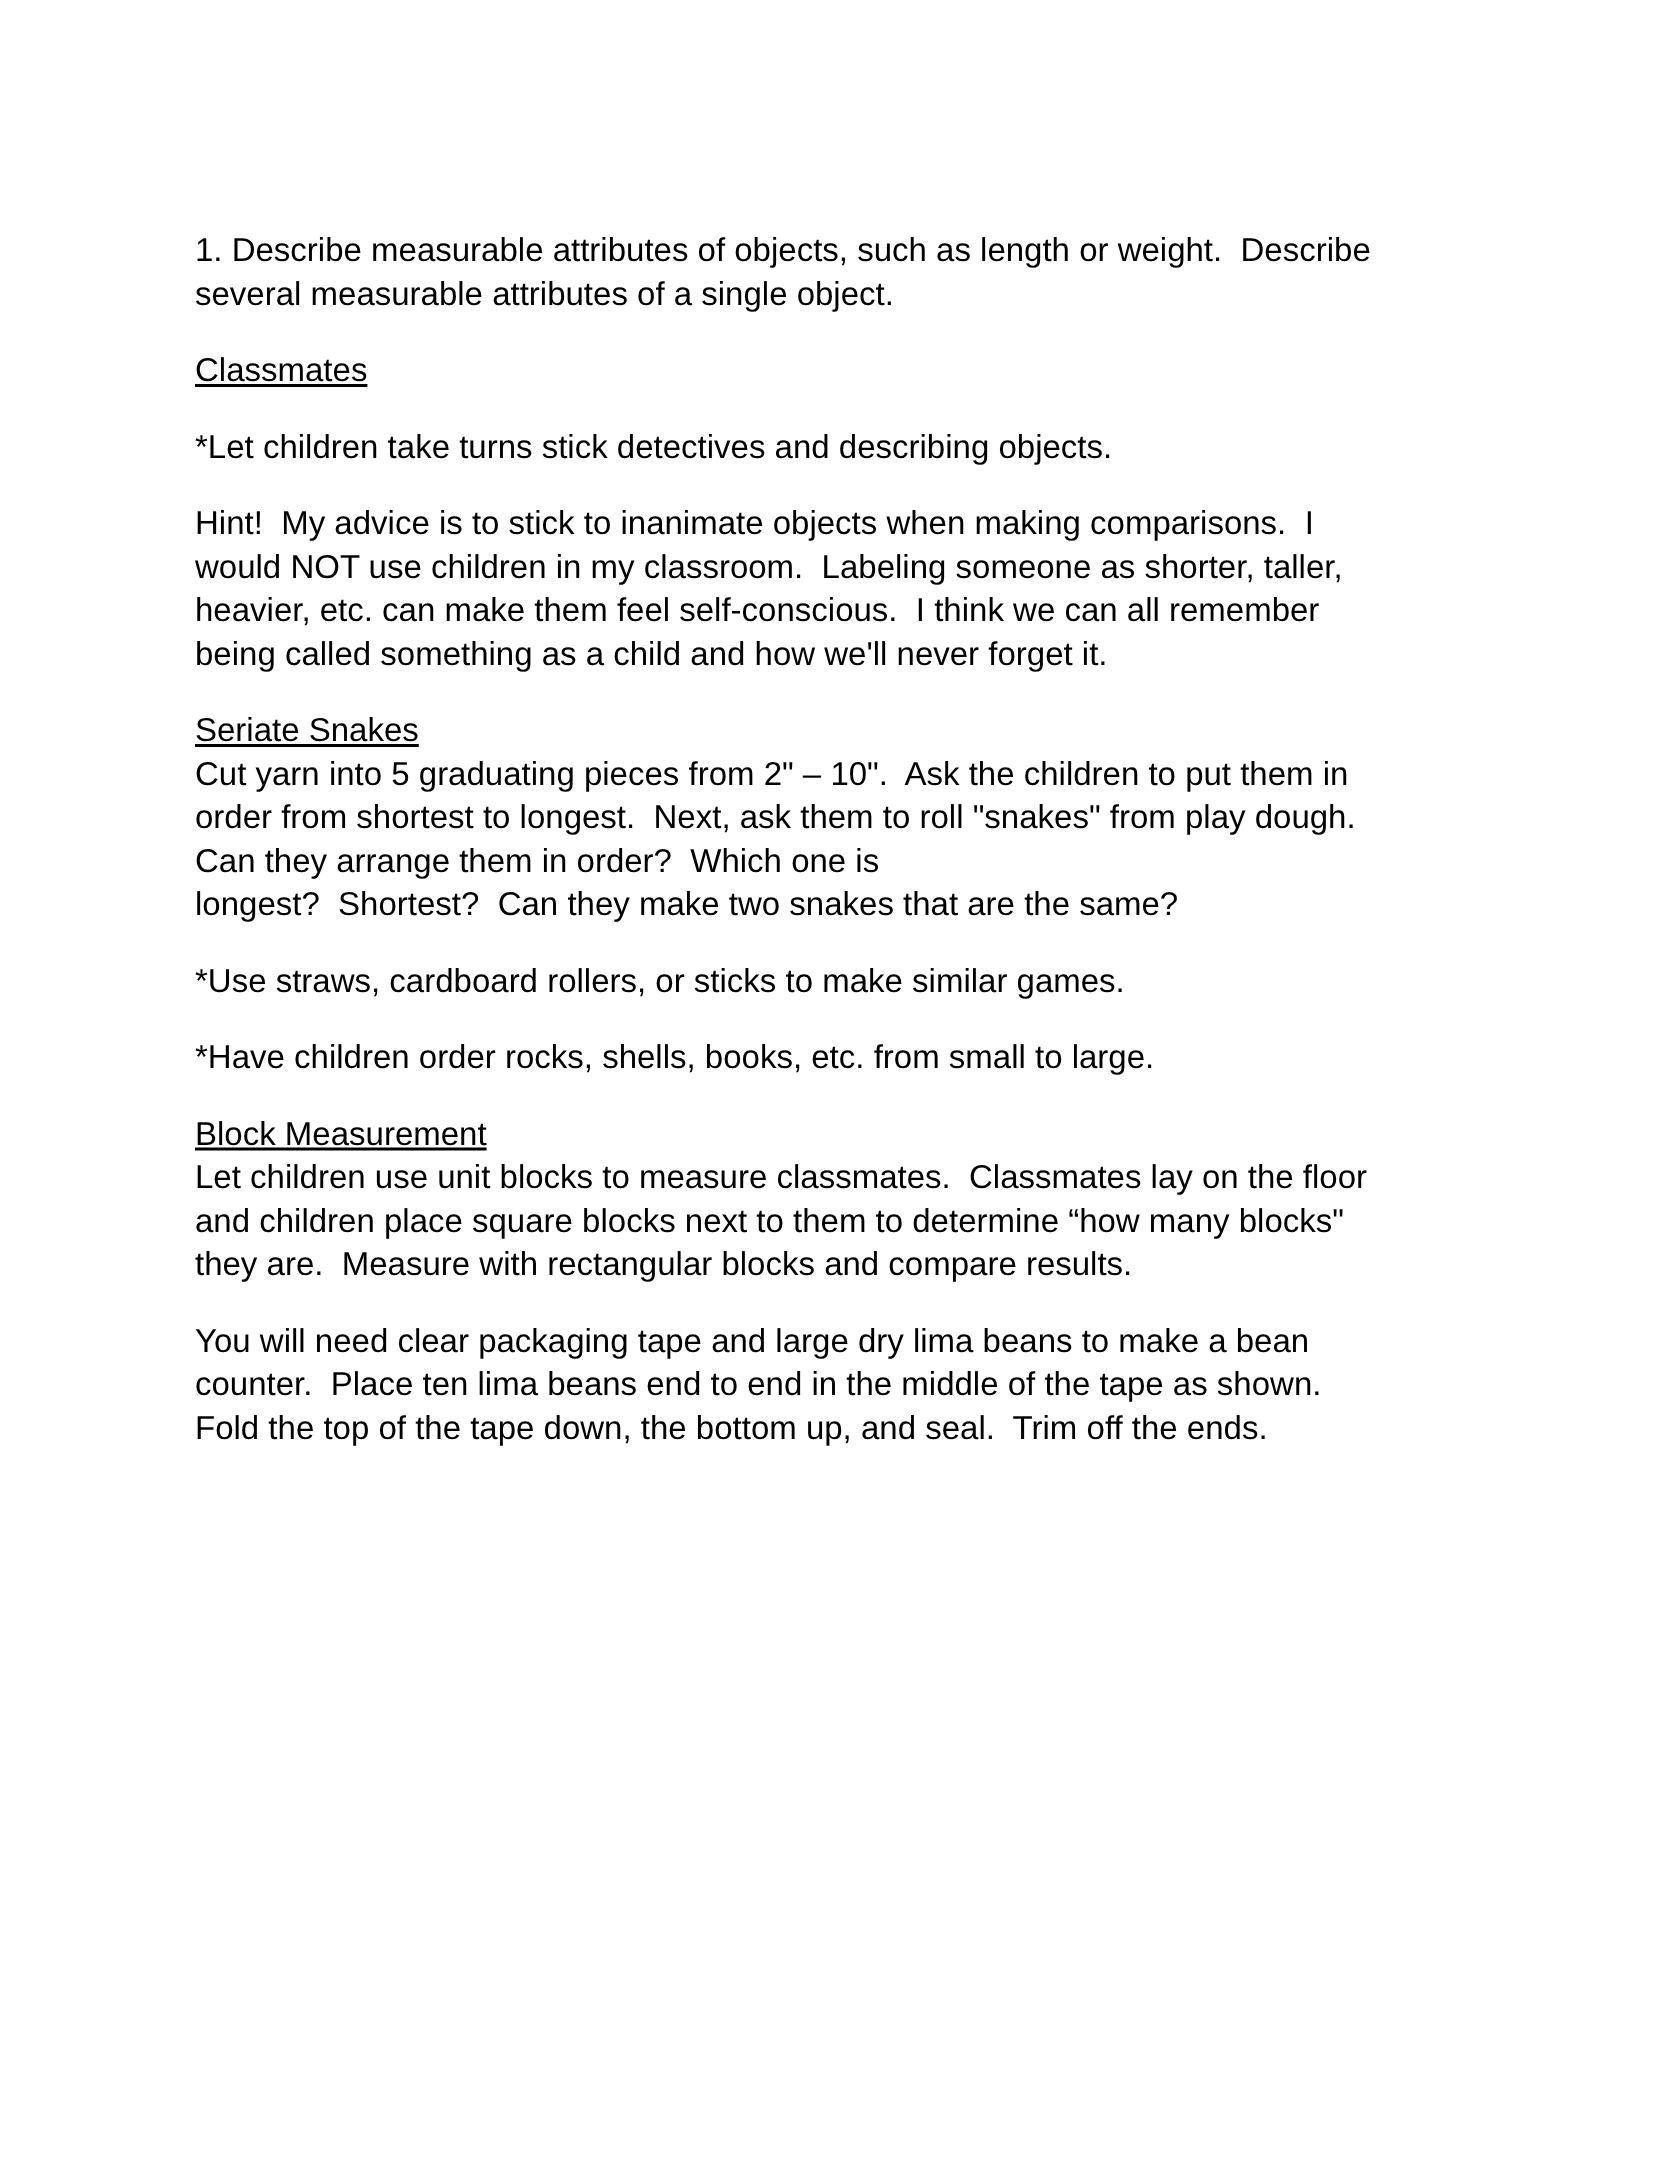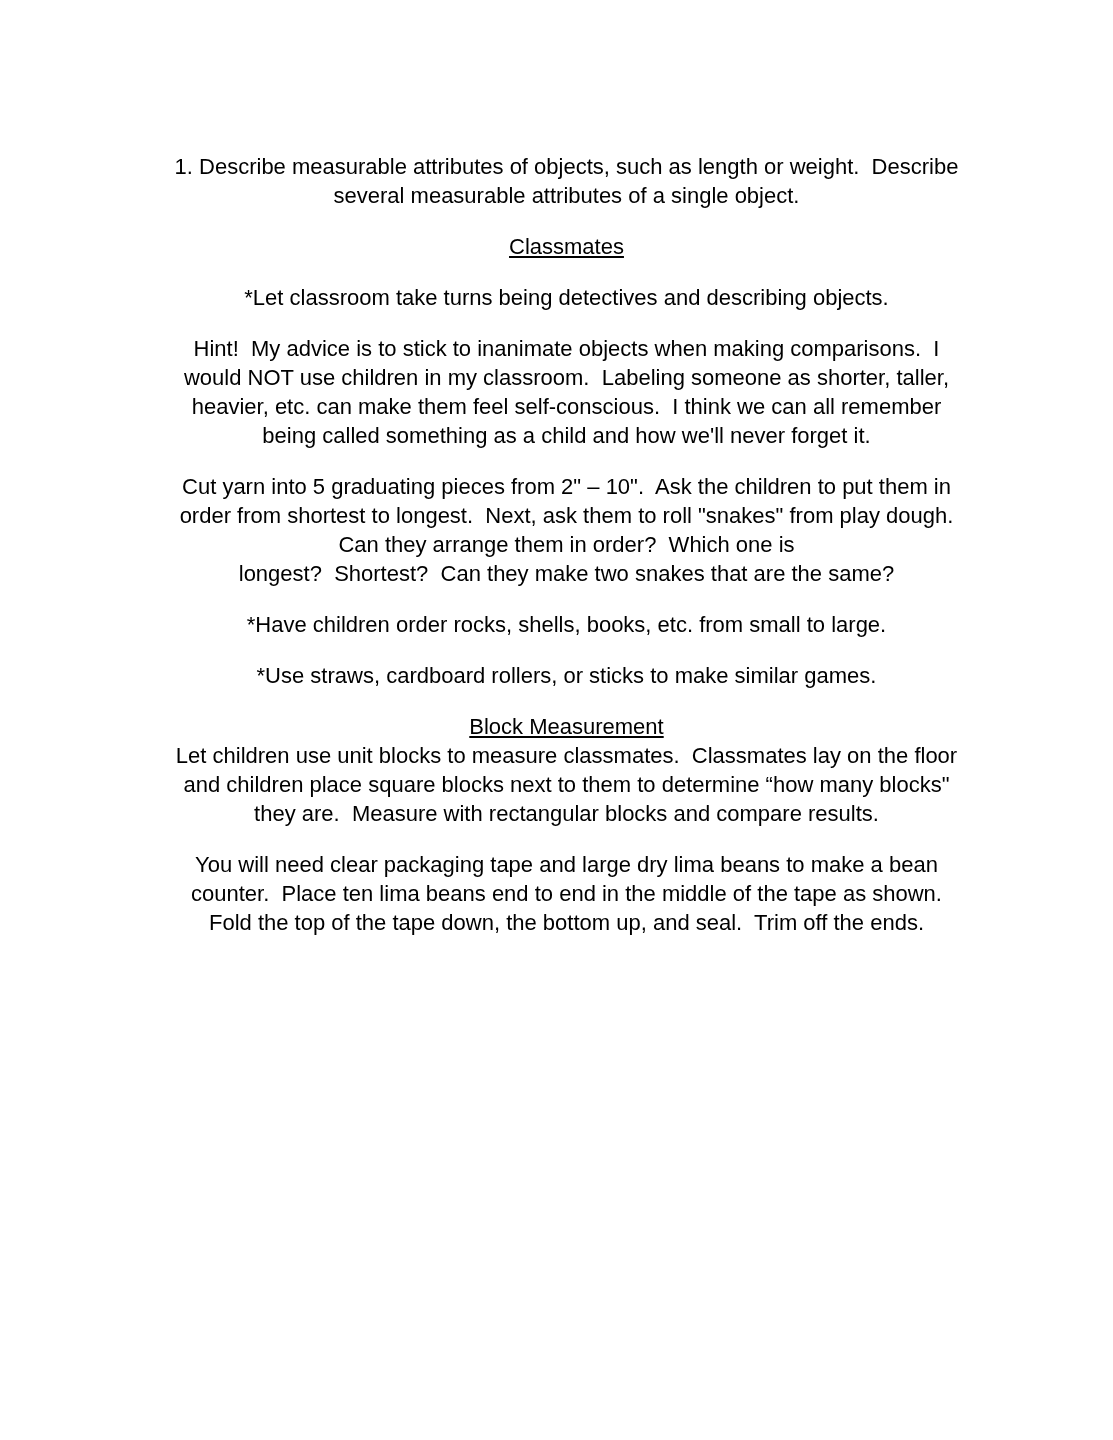--- a/index.html
+++ b/index.html
@@ -12,21 +12,20 @@
     width: 1113px;
     height: 1440px;
     background: #ffffff;
     overflow: hidden;
     box-sizing: border-box;
     padding: 152px 110px 0 130px;
     font-family: "Liberation Sans", sans-serif;
     font-size: 22px;
     line-height: 29px;
     color: #000000;
-    text-align: center;
   }
   .block {
     margin: 0 0 22px 0;
   }
   .heading {
     text-decoration: underline;
     white-space: pre-wrap;
   }
   .text {
     white-space: pre-wrap;
@@ -41,44 +40,45 @@
     <div class="text">1. Describe measurable attributes of objects, such as length or weight.  Describe
 several measurable attributes of a single object.</div>
   </section>
 
 
   <section class="block">
     <div class="heading">Classmates</div>
   </section>
 
   <section class="block">
-    <div class="text">*Let classroom take turns being detectives and describing objects.</div>
+    <div class="text">*Let children take turns stick detectives and describing objects.</div>
   </section>
 
   <section class="block">
     <div class="text">Hint!  My advice is to stick to inanimate objects when making comparisons.  I
 would NOT use children in my classroom.  Labeling someone as shorter, taller,
 heavier, etc. can make them feel self-conscious.  I think we can all remember
 being called something as a child and how we'll never forget it.</div>
   </section>
 
 
   <section class="block">
+    <div class="heading">Seriate Snakes</div>
     <div class="text">Cut yarn into 5 graduating pieces from 2" – 10".  Ask the children to put them in
 order from shortest to longest.  Next, ask them to roll "snakes" from play dough.
 Can they arrange them in order?  Which one is
 longest?  Shortest?  Can they make two snakes that are the same?</div>
   </section>
 
   <section class="block">
-    <div class="text">*Have children order rocks, shells, books, etc. from small to large.</div>
+    <div class="text">*Use straws, cardboard rollers, or sticks to make similar games.</div>
   </section>
 
   <section class="block">
-    <div class="text">*Use straws, cardboard rollers, or sticks to make similar games.</div>
+    <div class="text">*Have children order rocks, shells, books, etc. from small to large.</div>
   </section>
 
   <section class="block">
     <div class="heading">Block Measurement</div>
     <div class="text">Let children use unit blocks to measure classmates.  Classmates lay on the floor
 and children place square blocks next to them to determine “how many blocks"
 they are.  Measure with rectangular blocks and compare results.</div>
   </section>
 
   <section class="block">

